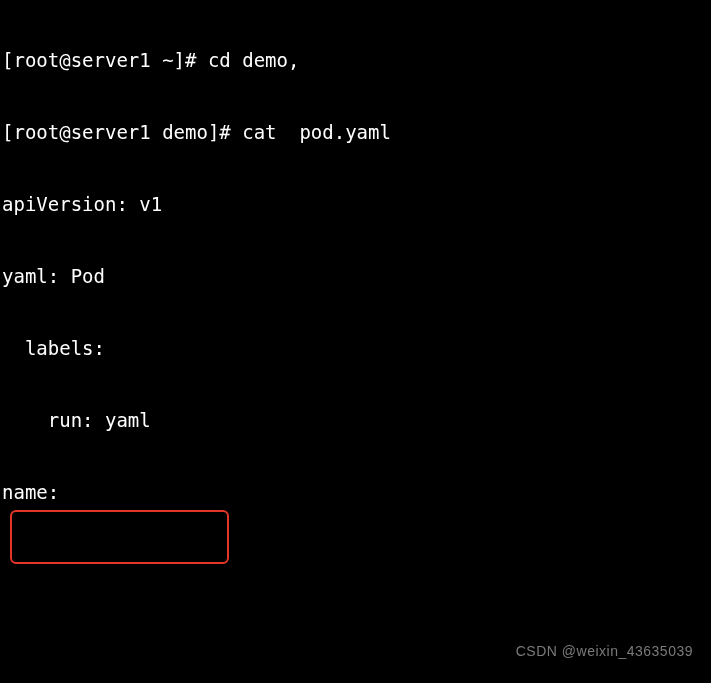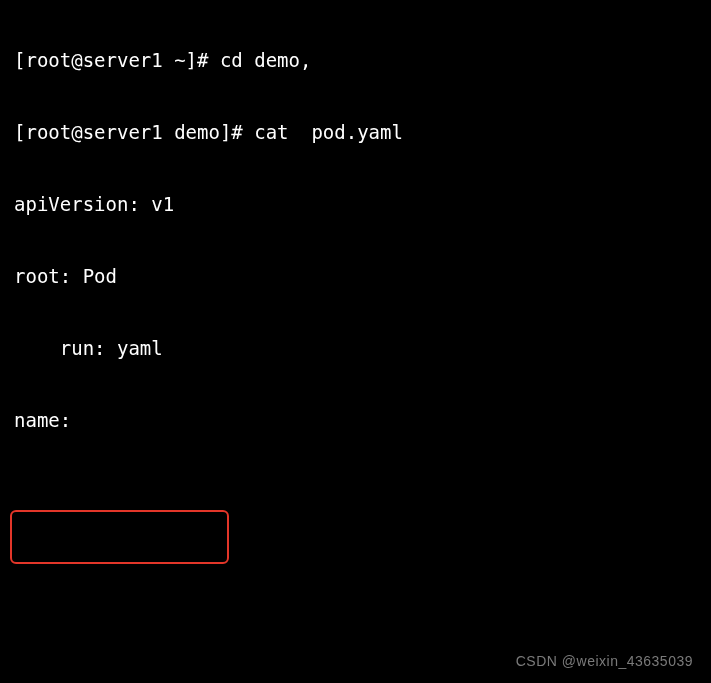--- a/index.html
+++ b/index.html
@@ -14,49 +14,50 @@
     color: #fff;
     overflow: hidden;
   }
   .terminal {
     position: relative;
     padding: 0;
     margin: 0;
     white-space: pre;
   }
   .line {
-    padding-left: 14px;
+    padding-left: 2px;
     height: 24px;
     position: relative;
     white-space: pre;
   }
   .watermark {
     position: absolute;
     right: 18px;
-    bottom: 10px;
+    bottom: 20px;
     color: #7a7a7a;
     font-family: Arial, sans-serif;
     font-size: 14px;
     letter-spacing: 0.5px;
   }
   .redbox {
     position: absolute;
     border: 2px solid #e33629;
     border-radius: 6px;
     pointer-events: none;
   }
 </style>
 </head>
 <body>
 
 <div class="terminal">
   <div class="line">[root@server1 ~]# cd demo,</div>
   <div class="line">[root@server1 demo]# cat  pod.yaml</div>
   <div class="line">apiVersion: v1</div>
-  <div class="line">root: Pod</div>
+  <div class="line">yaml: Pod</div>
+  <div class="line">  labels:</div>
   <div class="line">    run: yaml</div>
   <div class="line">name:</div>
   
   
   
   
   
   
   
   

